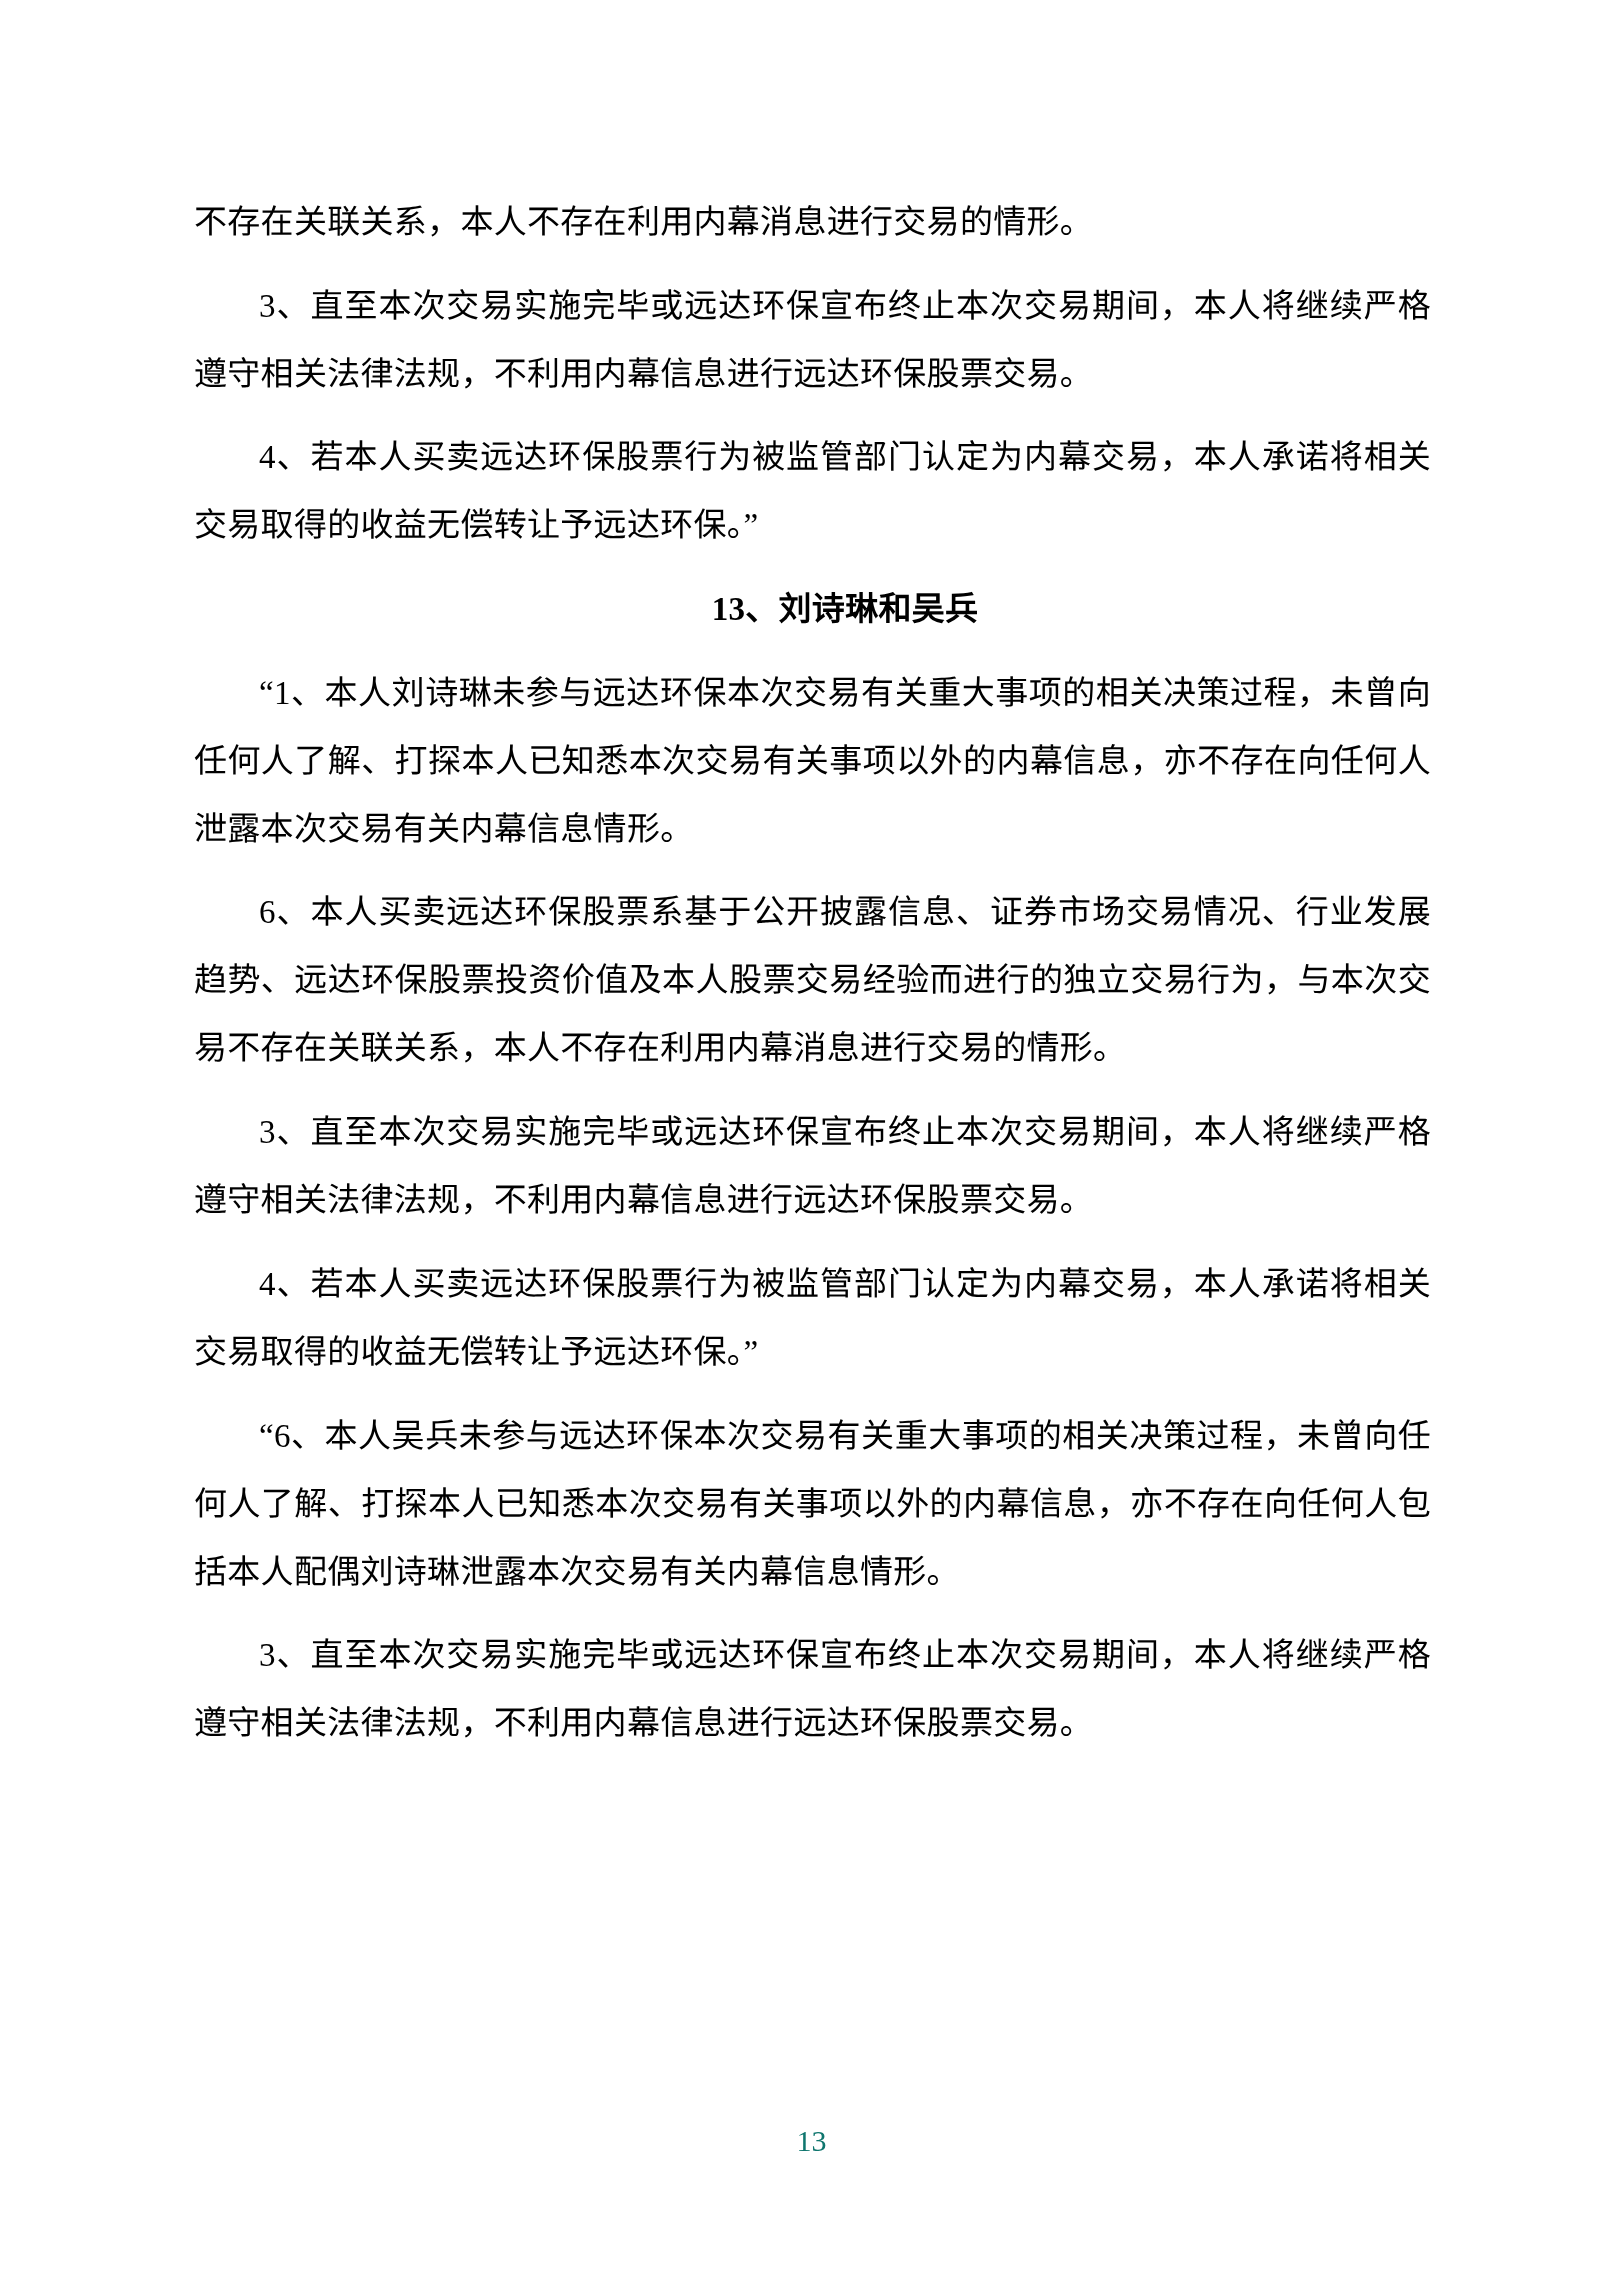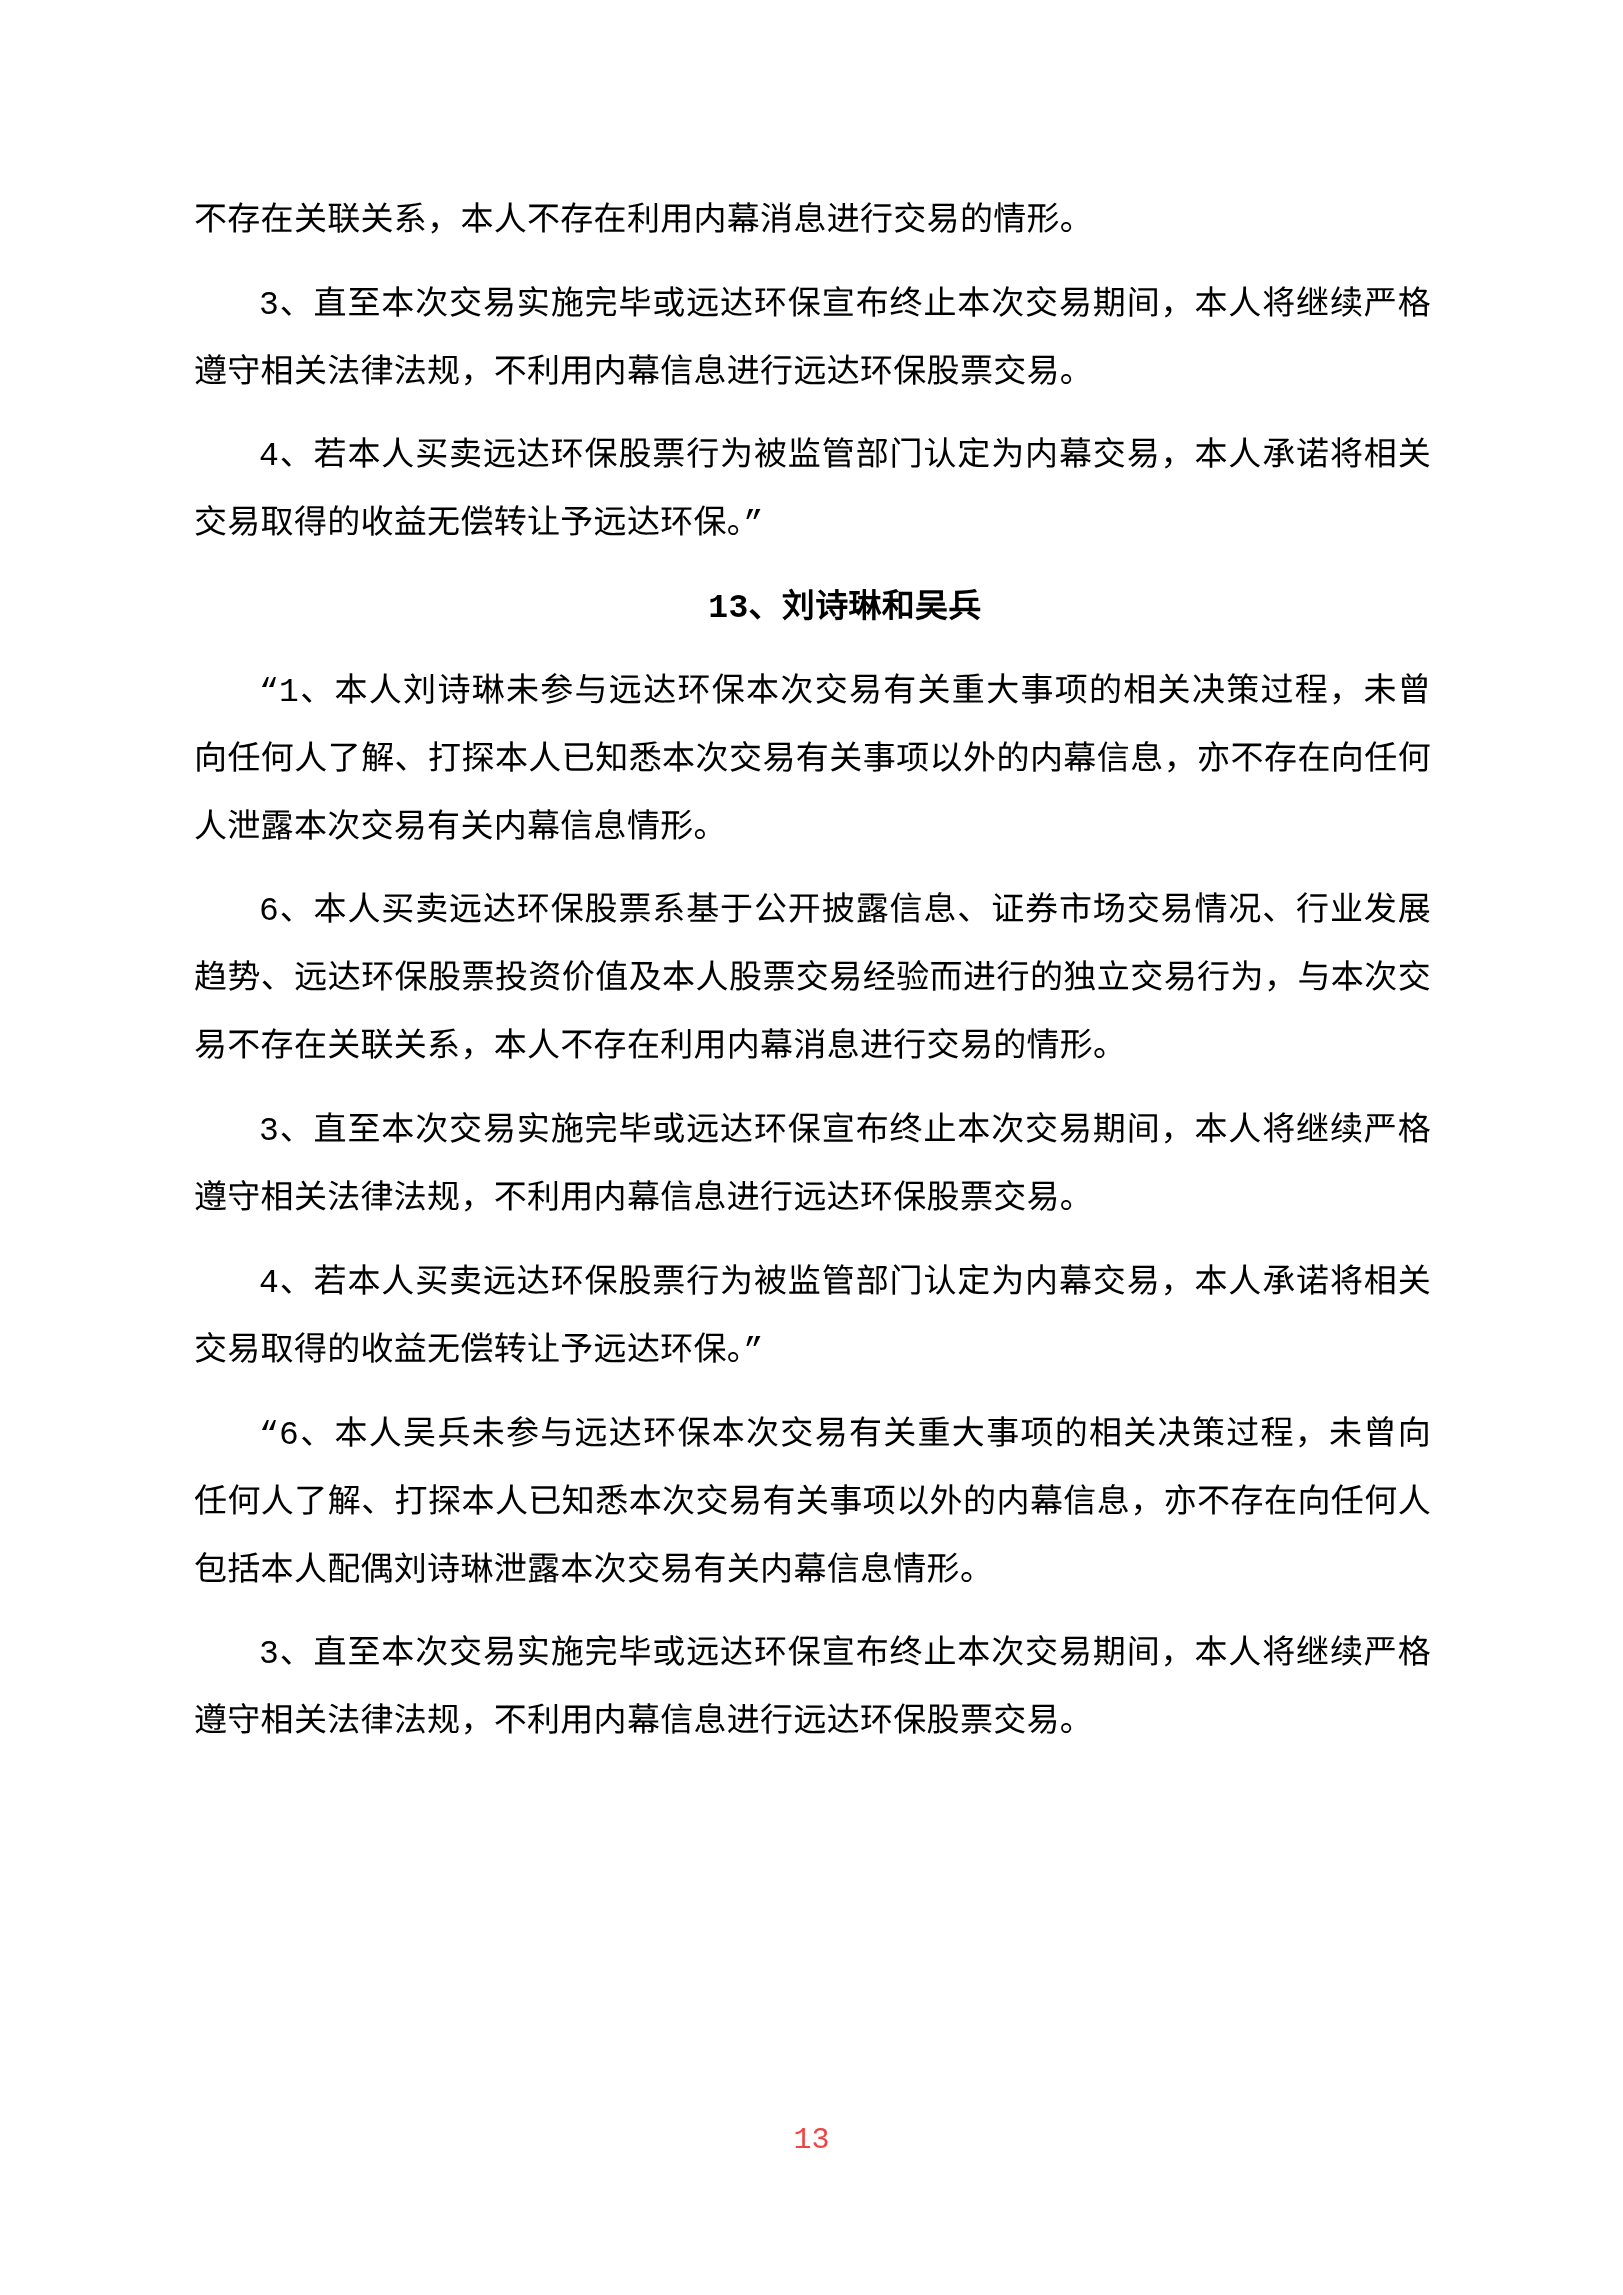--- a/index.html
+++ b/index.html
@@ -7,21 +7,21 @@
     padding: 0;
     background: #e8e8e8;
   }
   .page {
     position: relative;
     width: 1623px;
     height: 2295px;
     margin: 0 auto;
     background: #ffffff;
     color: #000000;
-    font-family: Liberation Mono, monospace;
+    font-family: Liberation Serif, serif;
     overflow: hidden;
   }
   .body-text {
     position: absolute;
     top: 188px;
     left: 194px;
     width: 1237px;
   }
   .para {
     margin: 0 0 15.7px 0;
@@ -41,21 +41,21 @@
     text-align: center;
   }
   .page-number {
     position: absolute;
     top: 2121px;
     left: 0;
     width: 100%;
     text-align: center;
     font-size: 30px;
     line-height: 39px;
-    color: #ef4444;
+    color: #0f766e;
   }
 </style>
 </head>
 <body>
 
 <div class="page">
   <div class="body-text">
     <p class="para no-indent">不存在关联关系，本人不存在利用内幕消息进行交易的情形。</p>
     <p class="para">3、直至本次交易实施完毕或远达环保宣布终止本次交易期间，本人将继续严格遵守相关法律法规，不利用内幕信息进行远达环保股票交易。</p>
     <p class="para">4、若本人买卖远达环保股票行为被监管部门认定为内幕交易，本人承诺将相关交易取得的收益无偿转让予远达环保。”</p>

